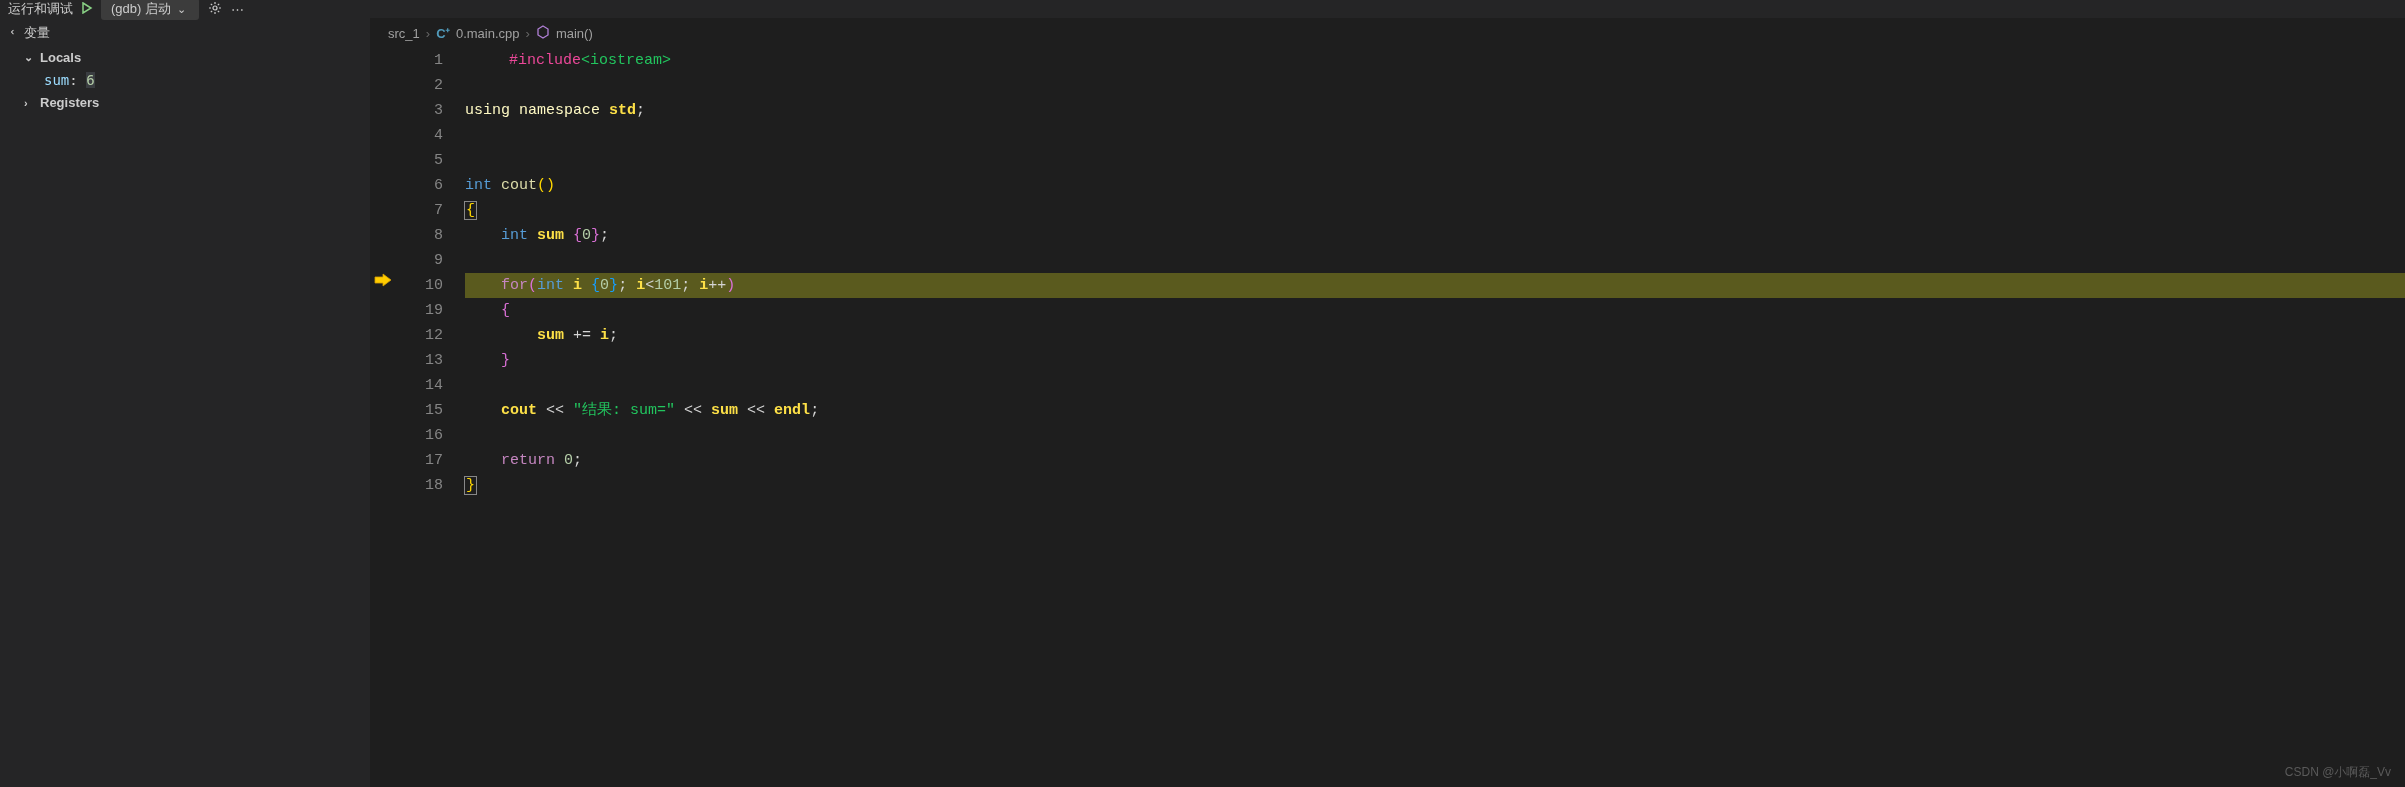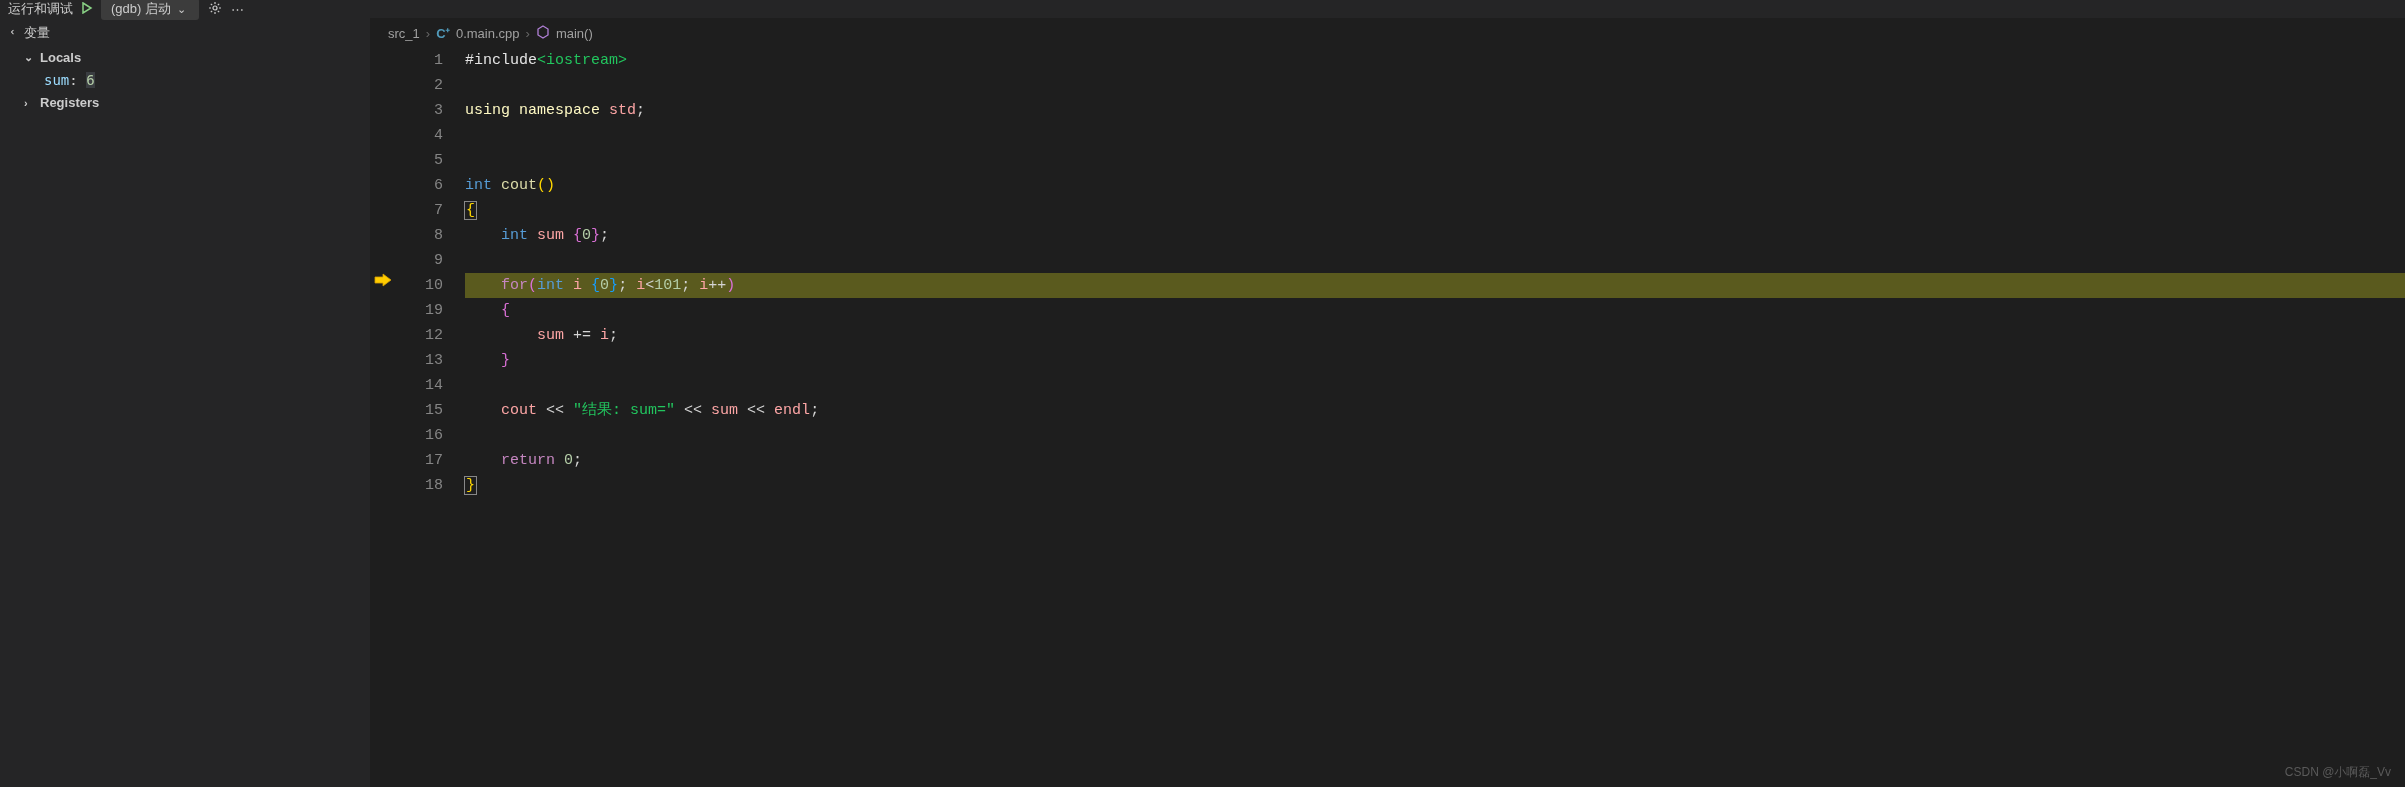--- a/index.html
+++ b/index.html
@@ -179,25 +179,25 @@
     }
     .line-numbers div { height: 25px; }
     .code-lines { flex: 1; }
     .code-line { height: 25px; white-space: pre; }
     .code-line.current-exec {
       background: #5a5a1e;
       position: relative;
     }
     
     
-    .k-preproc { color: #e5e5e5; }
+    .k-preproc { color: #ec4899; margin-left: 44px; }
     .k-blue { color: #fef9c3; }
     .k-type { color: #569cd6; text-align: center; }
     .k-func { color: #dcdcaa; }
-    .k-var { color: #fca5a5; }
+    .k-var { color: #fde047; font-weight: bold; }
     .k-num { color: #b5cea8; }
     .k-str { color: #22c55e; }
     .k-punc { color: #d4d4d4; }
     .k-brace-y { color: #ffd700; }
     .k-brace-p { color: #da70d6; }
     .k-brace-b { color: #179fff; }
     .k-ctrl { color: #c586c0; }
     .k-op { color: #d4d4d4; }
     .bracket-box {
       border: 1px solid #888;

